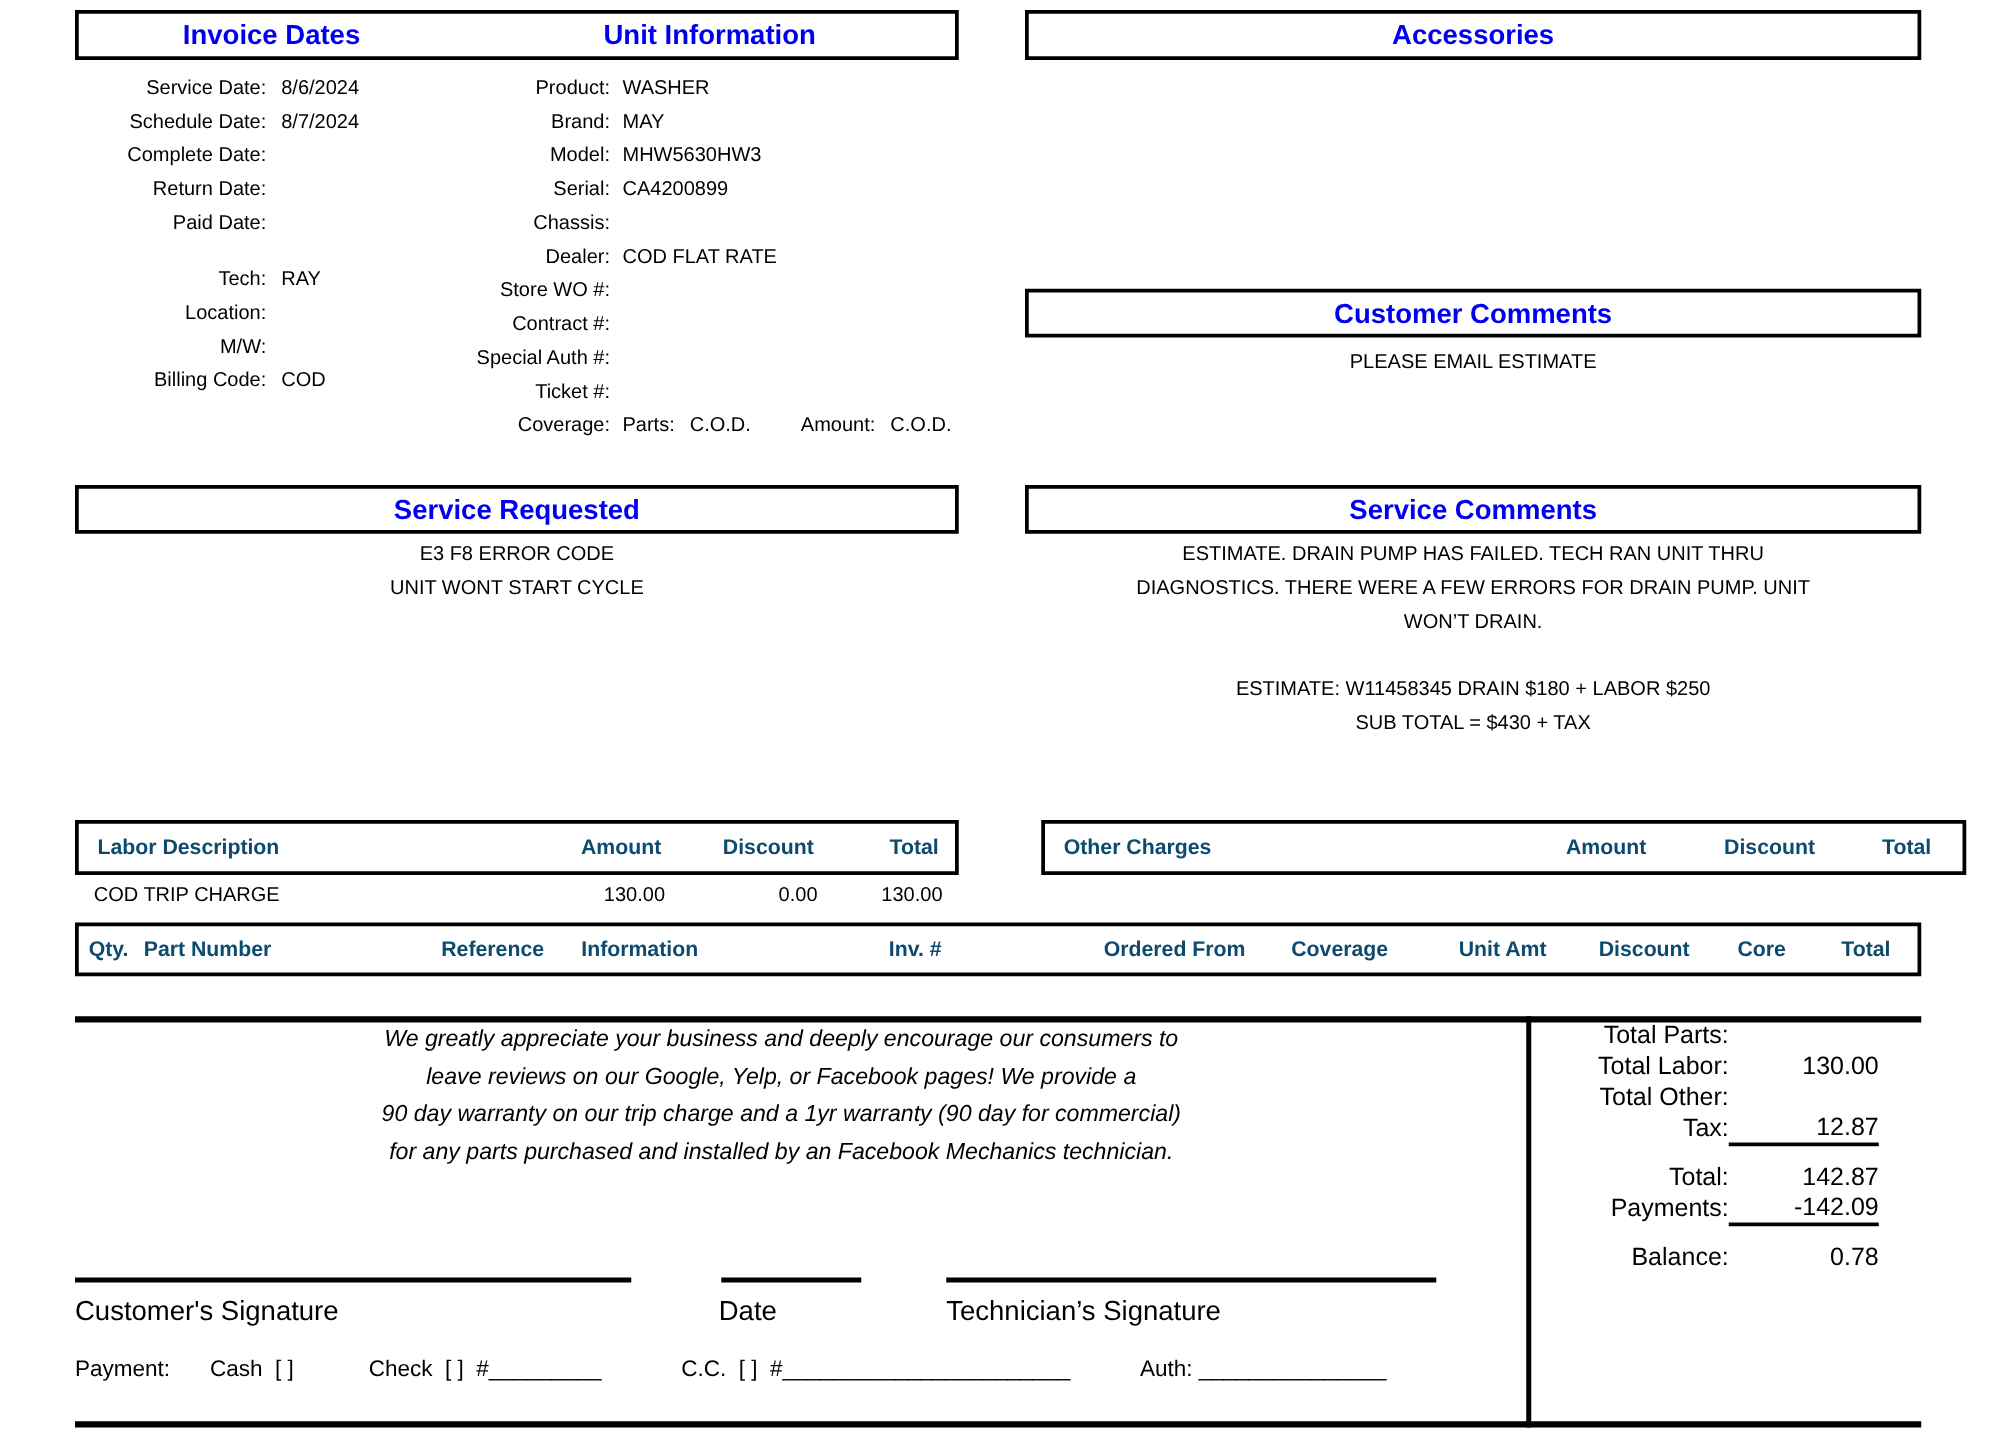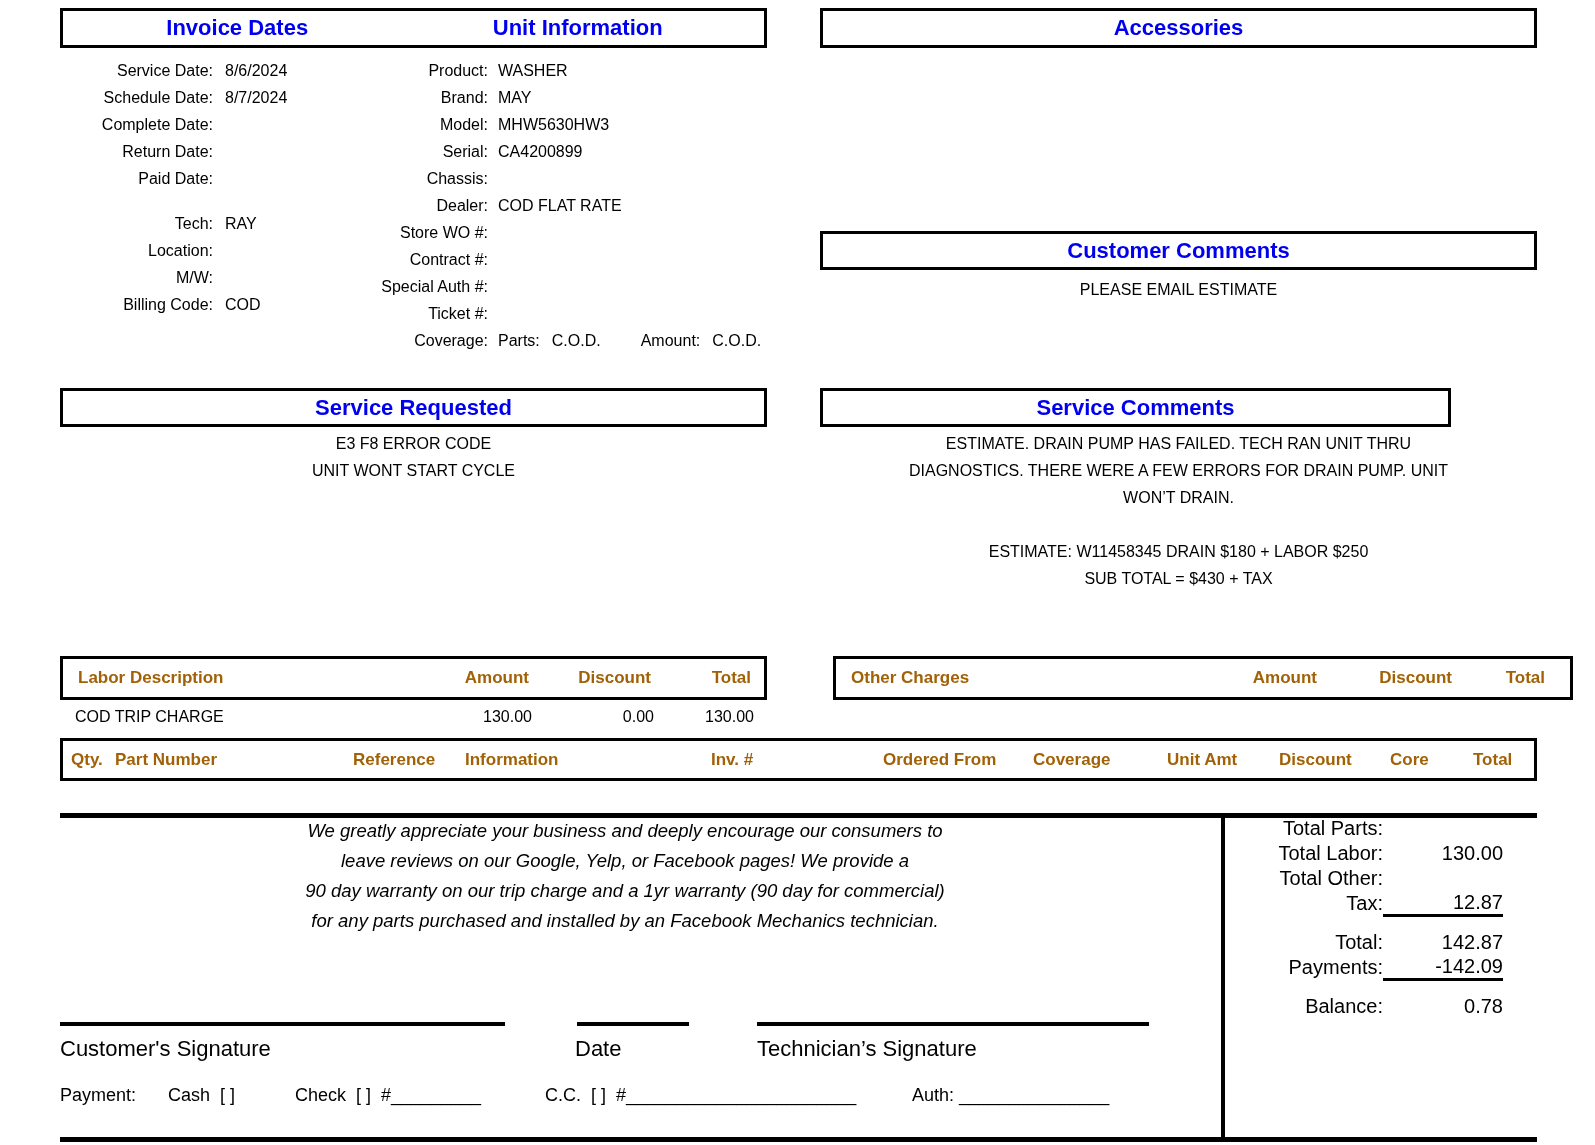--- a/index.html
+++ b/index.html
@@ -8,34 +8,34 @@
     font-family:"Liberation Sans","DejaVu Sans",sans-serif;color:#000;
     overflow:hidden;
   }
   .box{
     position:absolute;box-sizing:border-box;border:3px solid #000;background:#fff;
     display:flex;align-items:center;
   }
   .title{
     color:#0000EE;font-weight:bold;font-size:22px;text-align:center;
   }
-  .split-title .t1{width:44%;margin-left:20px;}
+  .split-title .t1{width:44%;}
   .split-title .t2{flex:1;}
   .full-title{width:100%;}
   .kv-col{position:absolute;}
   .kv-row{display:flex;height:27px;align-items:center;font-size:16px;}
   .kv-row .lbl{text-align:right;white-space:pre;}
   .kv-row .val{white-space:pre;}
   .inv .lbl{flex:0 0 153px;}
   .inv .val{padding-left:12px;}
   .unit .lbl{flex:0 0 170px;}
   .unit .val{padding-left:10px;}
   .gap-above{margin-top:18px;}
   .centered-lines{position:absolute;text-align:center;font-size:16px;line-height:27px;}
-  .tbl-head{font-weight:bold;font-size:17px;color:#a16207;}
+  .tbl-head{font-weight:bold;font-size:17px;color:#0c4a6e;}
   .flexrow{display:flex;width:100%;align-items:center;}
   .fr-desc{flex:1;text-align:left;}
   .fr-amount{flex:0 0 120px;text-align:right;}
   .fr-disc{flex:0 0 122px;text-align:right;}
   .fr-total{flex:0 0 100px;text-align:right;}
   .oc-amount{flex:0 0 120px;text-align:right;}
   .oc-disc{flex:0 0 135px;text-align:right;}
   .oc-total{flex:0 0 93px;text-align:right;}
   .labor-row{position:absolute;left:60px;top:700px;width:707px;height:34px;
     display:flex;align-items:center;font-size:16px;box-sizing:border-box;padding:0 13px 0 15px;}
@@ -166,21 +166,21 @@
   </div>
 
   <div class="box" style="left:60px;top:388px;width:707px;height:39px;">
     <div class="title full-title">Service Requested</div>
   </div>
   <div class="centered-lines" style="left:60px;top:430px;width:707px;">
     <div>E3 F8 ERROR CODE</div>
     <div>UNIT WONT START CYCLE</div>
   </div>
 
-  <div class="box" style="left:820px;top:388px;width:631px;height:39px;">
+  <div class="box" style="left:820px;top:388px;width:717px;height:39px;">
     <div class="title full-title">Service Comments</div>
   </div>
   <div class="centered-lines" style="left:820px;top:430px;width:717px;">
     <div>ESTIMATE. DRAIN PUMP HAS FAILED. TECH RAN UNIT THRU</div>
     <div>DIAGNOSTICS. THERE WERE A FEW ERRORS FOR DRAIN PUMP. UNIT</div>
     <div>WON’T DRAIN.</div>
     <div style="margin-top:27px;">ESTIMATE: W11458345 DRAIN $180 + LABOR $250</div>
     <div>SUB TOTAL = $430 + TAX</div>
   </div>
 

